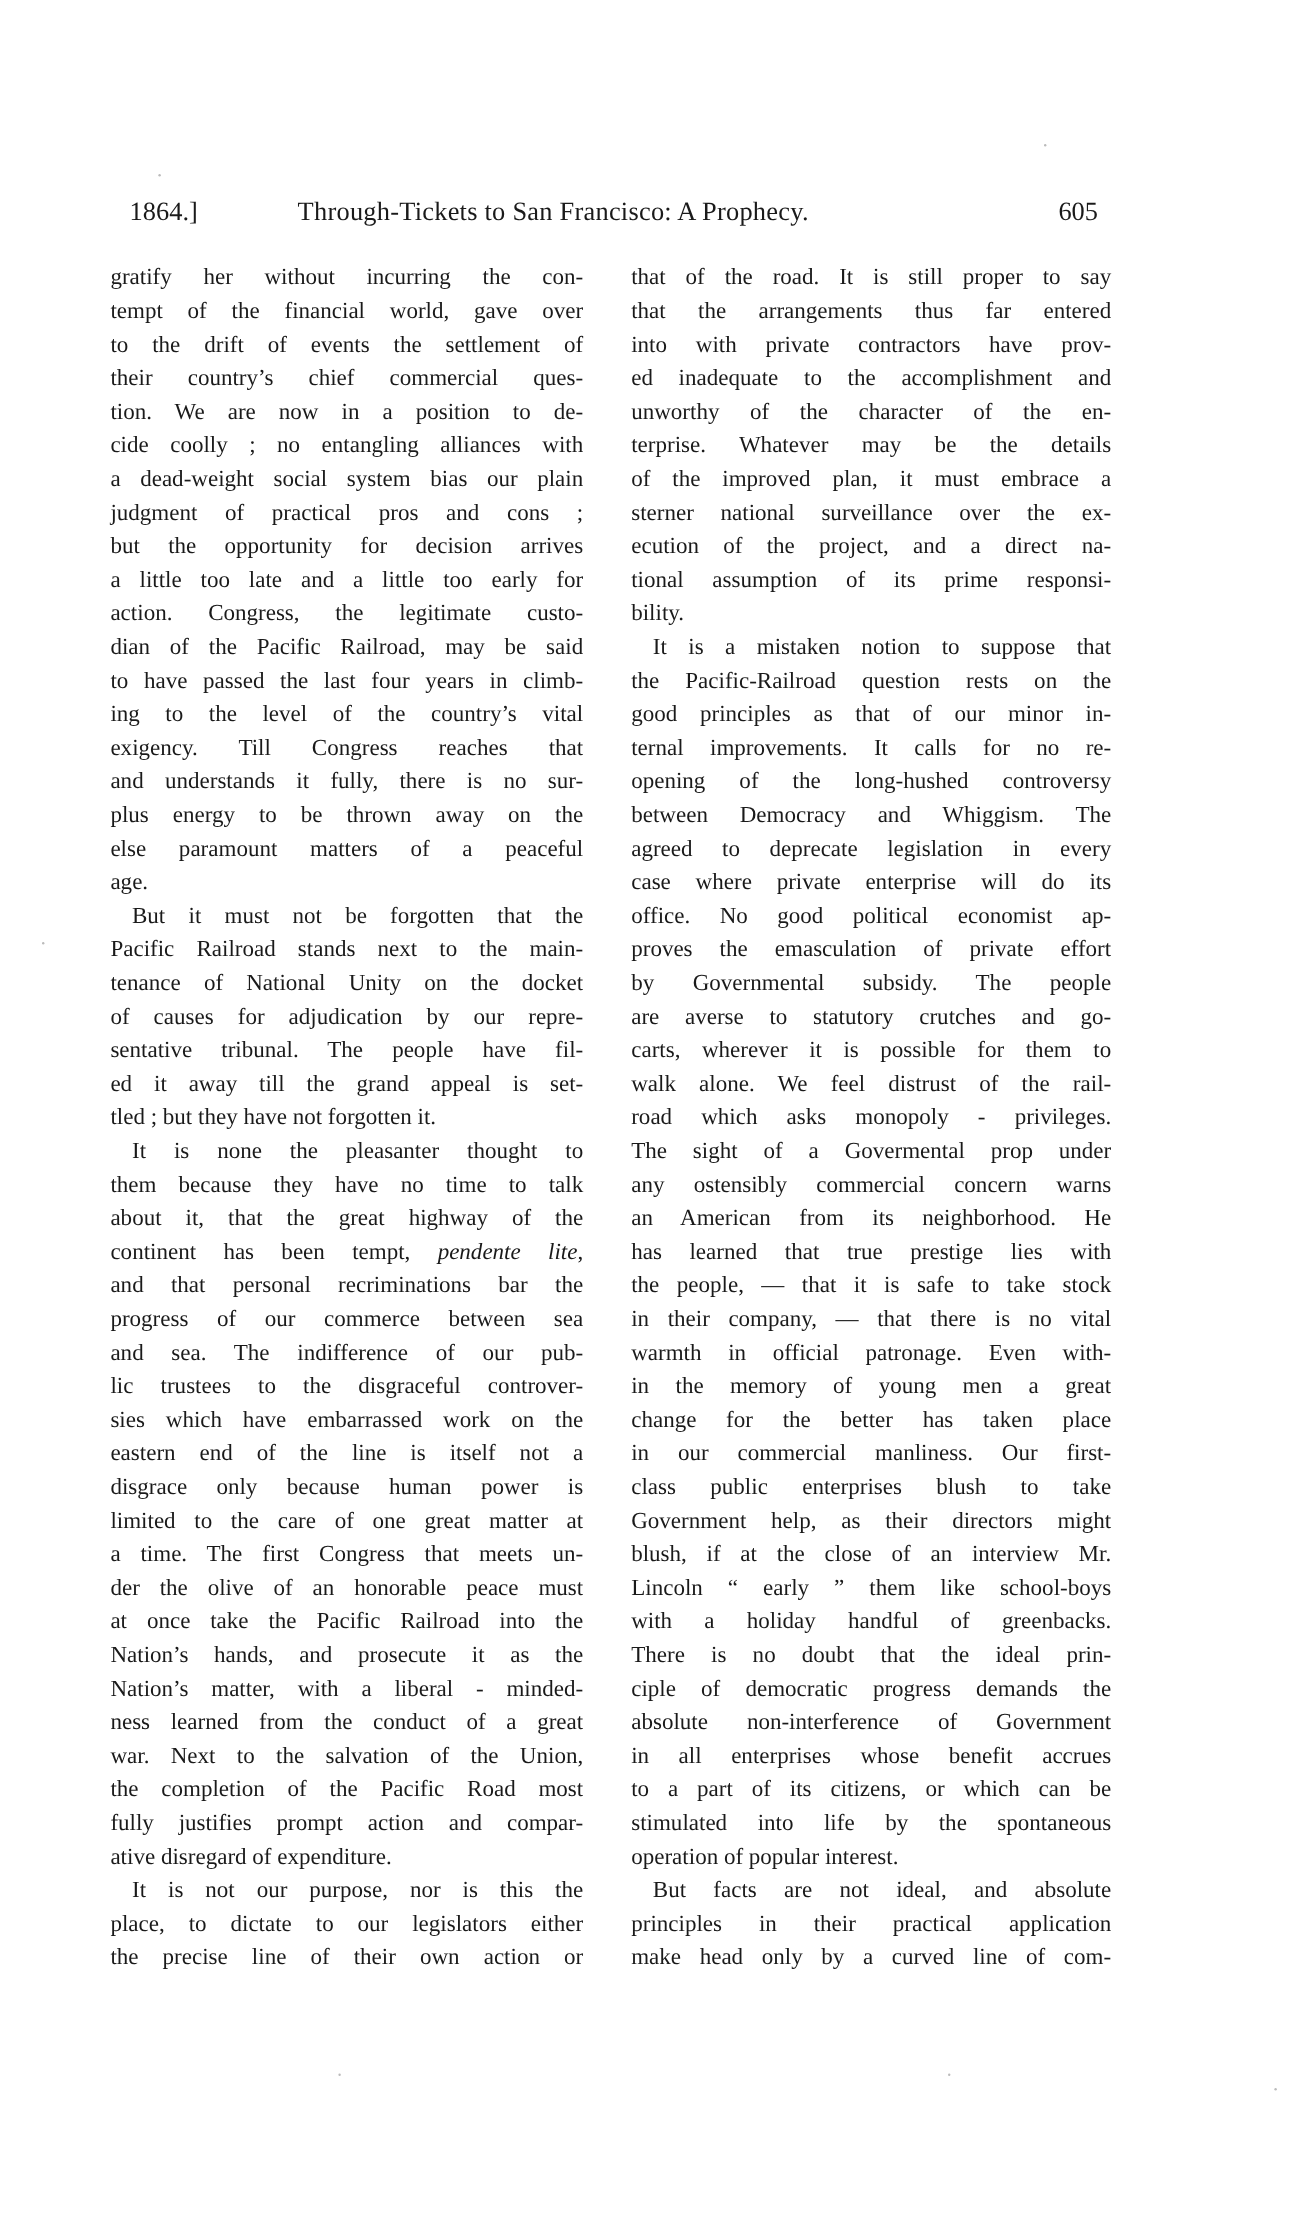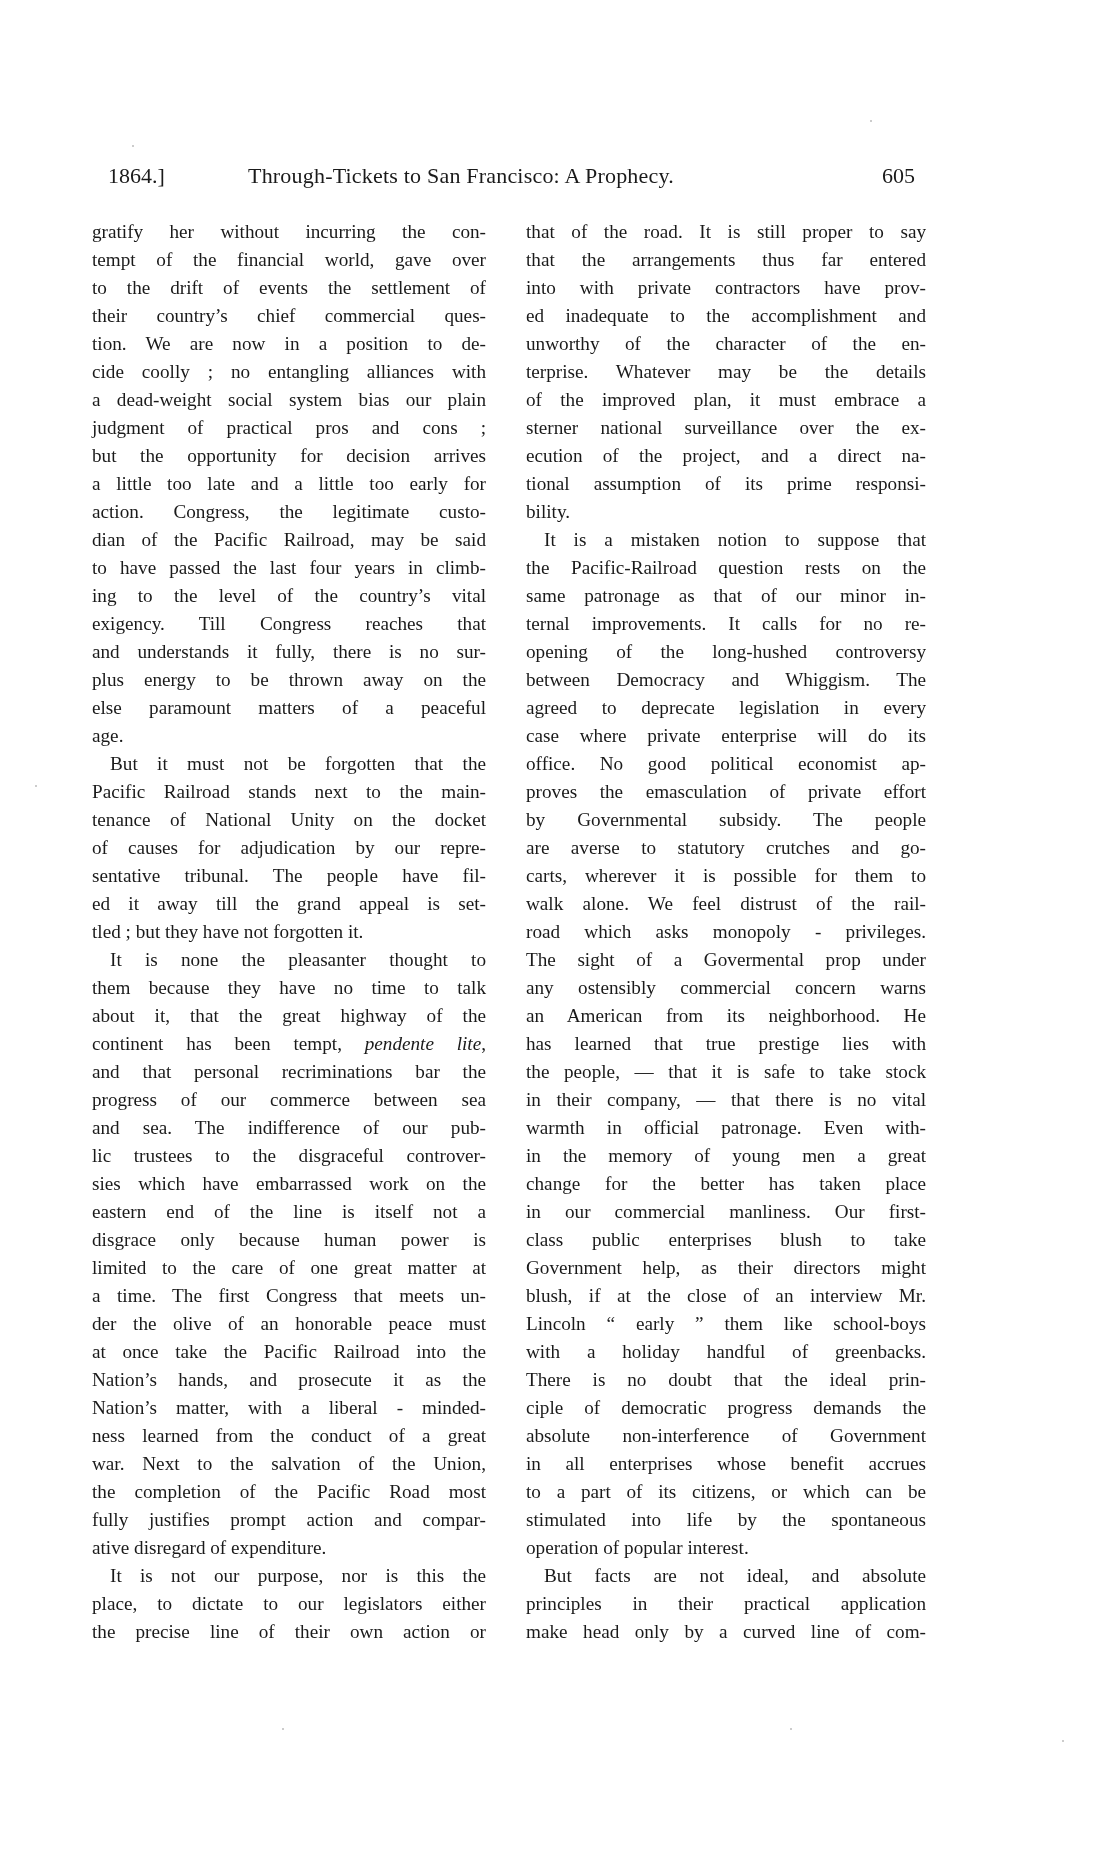--- a/index.html
+++ b/index.html
@@ -88,21 +88,21 @@
     <div class="line"><span>ed inadequate to the accomplishment and</span></div>
     <div class="line"><span>unworthy of the character of the en-</span></div>
     <div class="line"><span>terprise. Whatever may be the details</span></div>
     <div class="line"><span>of the improved plan, it must embrace a</span></div>
     <div class="line"><span>sterner national surveillance over the ex-</span></div>
     <div class="line"><span>ecution of the project, and a direct na-</span></div>
     <div class="line"><span>tional assumption of its prime responsi-</span></div>
     <div class="line last"><span>bility.</span></div>
     <div class="line indent"><span>It is a mistaken notion to suppose that</span></div>
     <div class="line"><span>the Pacific-Railroad question rests on the</span></div>
-    <div class="line"><span>same patronage as that of our minor in-</span></div>
+    <div class="line"><span>good principles as that of our minor in-</span></div>
     <div class="line"><span>ternal improvements. It calls for no re-</span></div>
     <div class="line"><span>opening of the long-hushed controversy</span></div>
     <div class="line"><span>between Democracy and Whiggism. The</span></div>
     <div class="line"><span>agreed to deprecate legislation in every</span></div>
     <div class="line"><span>case where private enterprise will do its</span></div>
     <div class="line"><span>office. No good political economist ap-</span></div>
     <div class="line"><span>proves the emasculation of private effort</span></div>
     <div class="line"><span>by Governmental subsidy. The people</span></div>
     <div class="line"><span>are averse to statutory crutches and go-</span></div>
     <div class="line"><span>carts, wherever it is possible for them to</span></div>

